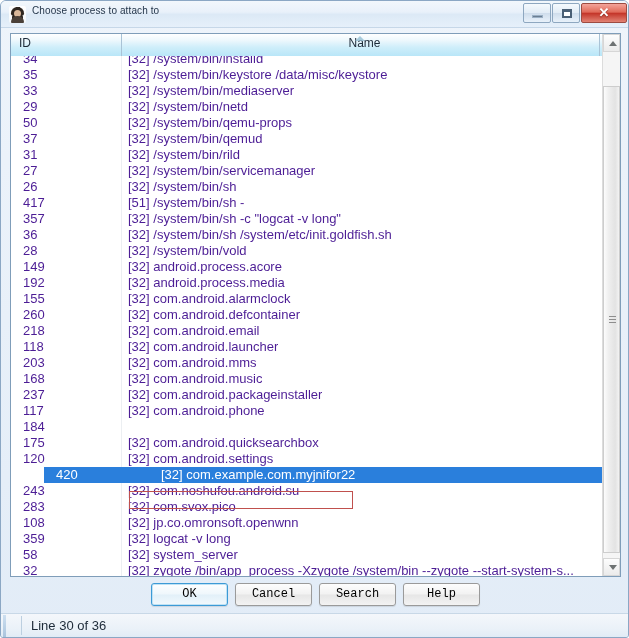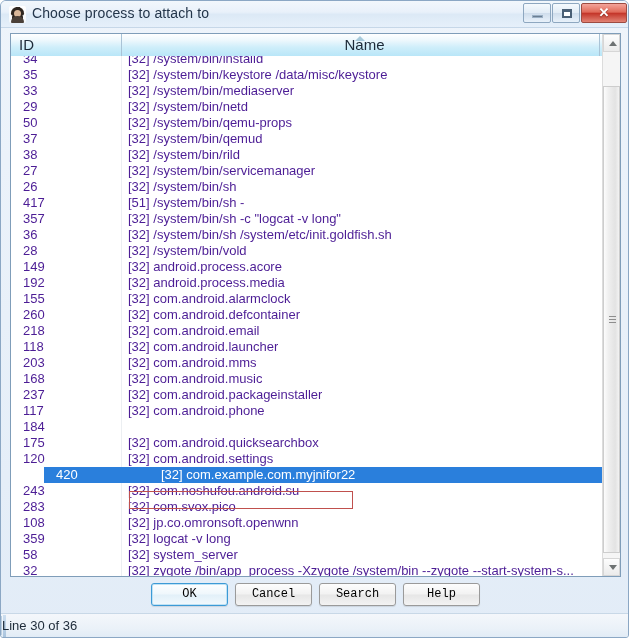--- a/index.html
+++ b/index.html
@@ -64,21 +64,21 @@
   .title-icon .body {
     position: absolute;
     left: 2px; top: 10px;
     width: 13px; height: 7px;
     background: #4a4039;
     border-radius: 6px 6px 1px 1px;
   }
   .title-text {
     position: absolute;
     left: 31px; top: 4px;
-    font-size: 14px;
+    font-size: 10px;
     color: #23354a;
     letter-spacing: 0.1px;
     white-space: nowrap;
   }
 
   
   .winbtns {
     position: absolute;
     right: 3px; top: 2px;
     height: 21px;
@@ -147,21 +147,21 @@
     height: 22px;
     box-sizing: border-box;
     display: flex;
     background: linear-gradient(to bottom, #ffffff 0%, #eef8fd 28%, #cfeefa 60%, #b9e6f8 100%);
     border-bottom: 1px solid #a9c3d6;
   }
   .hcell {
     position: relative;
     height: 22px;
     box-sizing: border-box;
-    font-size: 15px;
+    font-size: 12px;
     color: #1d2a38;
     padding: 2px 0 0 8px;
     border-right: 1px solid #a9c3d6;
     background: linear-gradient(to bottom, #ffffff 0%, #eef8fd 28%, #cfeefa 60%, #b9e6f8 100%);
   }
   .hcell.id { width: 111px; }
   .hcell.name { width: 478px; text-align: center; }
   .hcell.pad { width: 20px; border-right: none; }
   .sort-arrow {
     position: absolute;
@@ -317,24 +317,25 @@
     position: absolute;
     left: 0; top: 612px;
     width: 629px;
     height: 26px;
     box-sizing: border-box;
     background: linear-gradient(to bottom, #f4f7fb 0%, #eaf1f8 60%, #dfeaf5 100%);
     border-top: 1px solid #c8d8e7;
   }
   .status-cell {
     position: absolute;
-    left: 0; top: 2px;
+    left: 20px; top: 2px;
     width: 180px;
     height: 19px;
     line-height: 19px;
+    padding-left: 9px;
     box-sizing: border-box;
     font-size: 13px;
     color: #1d2a38;
     border-left: 1px solid #bccfe0;
     white-space: nowrap;
   }
   .status-tick {
     position: absolute;
     left: 2px; top: 1px;
     width: 3px; height: 22px;
@@ -398,21 +399,21 @@
           </div>
           <div class="row">
             <div class="cell-id">50</div>
             <div class="cell-name">[32] /system/bin/qemu-props</div>
           </div>
           <div class="row">
             <div class="cell-id">37</div>
             <div class="cell-name">[32] /system/bin/qemud</div>
           </div>
           <div class="row">
-            <div class="cell-id">38</div>
+            <div class="cell-id">31</div>
             <div class="cell-name">[32] /system/bin/rild</div>
           </div>
           <div class="row">
             <div class="cell-id">27</div>
             <div class="cell-name">[32] /system/bin/servicemanager</div>
           </div>
           <div class="row">
             <div class="cell-id">26</div>
             <div class="cell-name">[32] /system/bin/sh</div>
           </div>

